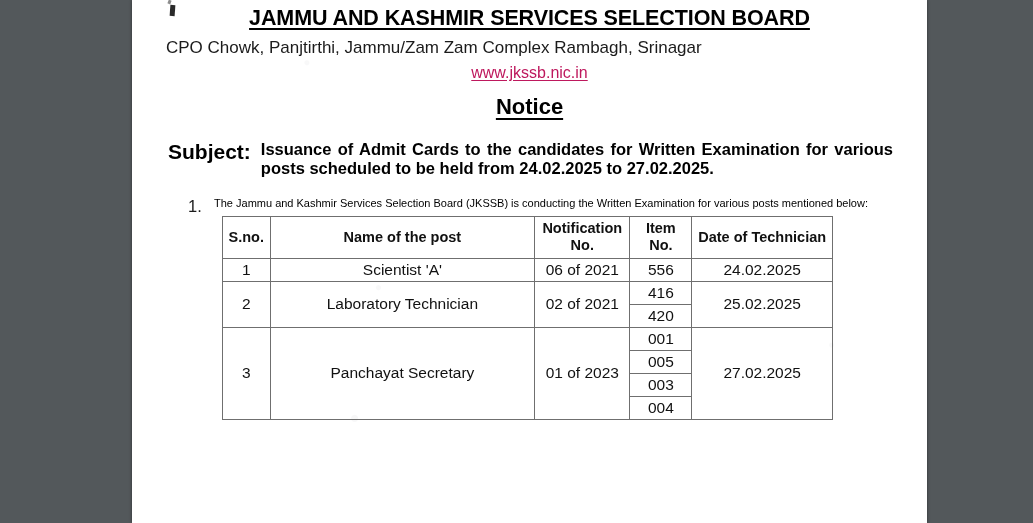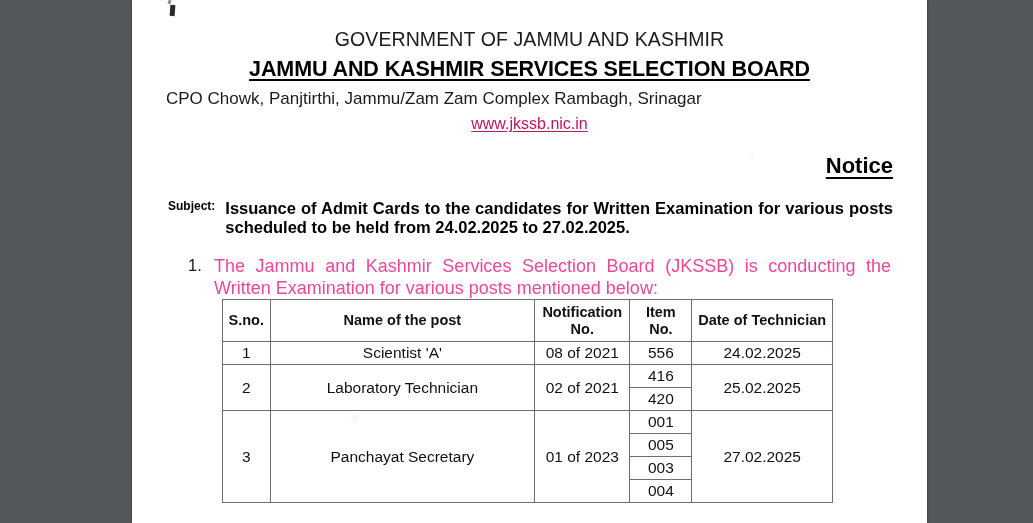--- a/index.html
+++ b/index.html
@@ -75,36 +75,36 @@
   }
   .web-line {
     text-align: center;
     font-size: 16px;
     color: #be185d;
     margin-top: 6px;
   }
   .web-line span { text-decoration: underline; text-underline-offset: 2px; }
 
   .notice-title {
-    text-align: right;
+    text-align: center;
     font-size: 22px;
     font-weight: bold;
     color: #000;
     text-decoration: underline;
     text-underline-offset: 4px;
-    margin-top: 20px;
+    margin-top: 12px;
   }
 
   .subject-row {
     display: flex;
     margin-top: 20px;
     padding-left: 2px;
   }
   .subject-label {
-    font-size: 12px;
+    font-size: 21px;
     font-weight: bold;
     color: #000;
     white-space: nowrap;
     padding-right: 10px;
   }
   .subject-body {
     font-size: 16.5px;
     font-weight: bold;
     color: #000;
     text-align: justify;
@@ -118,22 +118,22 @@
     margin-top: 18px;
     padding-left: 22px;
   }
   .para-num {
     font-size: 16.5px;
     color: #1b1b1b;
     width: 26px;
     flex: none;
   }
   .para-text {
-    font-size: 18px;
-    color: #ec4899;
+    font-size: 11px;
+    color: #000000;
     line-height: 1.2;
     text-align: justify;
     text-align-last: left;
     flex: 1;
     padding-right: 2px;
   }
 
   table.notice-table {
     margin-left: 56px;
     border-collapse: collapse;
@@ -172,21 +172,20 @@
 
 <div id="viewer">
 
   <div id="page">
     <div id="speckle"></div>
     <div class="scan-mark"></div>
     <div class="scan-mark-2"></div>
 
     <div class="content">
 
-      <div class="gov-line">GOVERNMENT OF JAMMU AND KASHMIR</div>
 
       <div class="board-line">JAMMU AND KASHMIR SERVICES SELECTION BOARD</div>
 
       <div class="addr-line">CPO Chowk, Panjtirthi, Jammu/Zam Zam Complex Rambagh, Srinagar</div>
 
       <div class="web-line"><span>www.jkssb.nic.in</span></div>
 
       <div class="notice-title">Notice</div>
 
       <div class="subject-row">
@@ -207,21 +206,21 @@
             <th class="c-notif">Notification No.</th>
             <th class="c-item">Item No.</th>
             <th class="c-date">Date of Technician</th>
           </tr>
         </thead>
         <tbody>
 
           <tr>
             <td class="row-h1">1</td>
             <td>Scientist 'A'</td>
-            <td>08 of 2021</td>
+            <td>06 of 2021</td>
             <td>556</td>
             <td>24.02.2025</td>
           </tr>
 
           <tr>
             <td class="row-h2" rowspan="2">2</td>
             <td rowspan="2">Laboratory Technician</td>
             <td rowspan="2">02 of 2021</td>
             <td>416</td>
             <td rowspan="2">25.02.2025</td>

